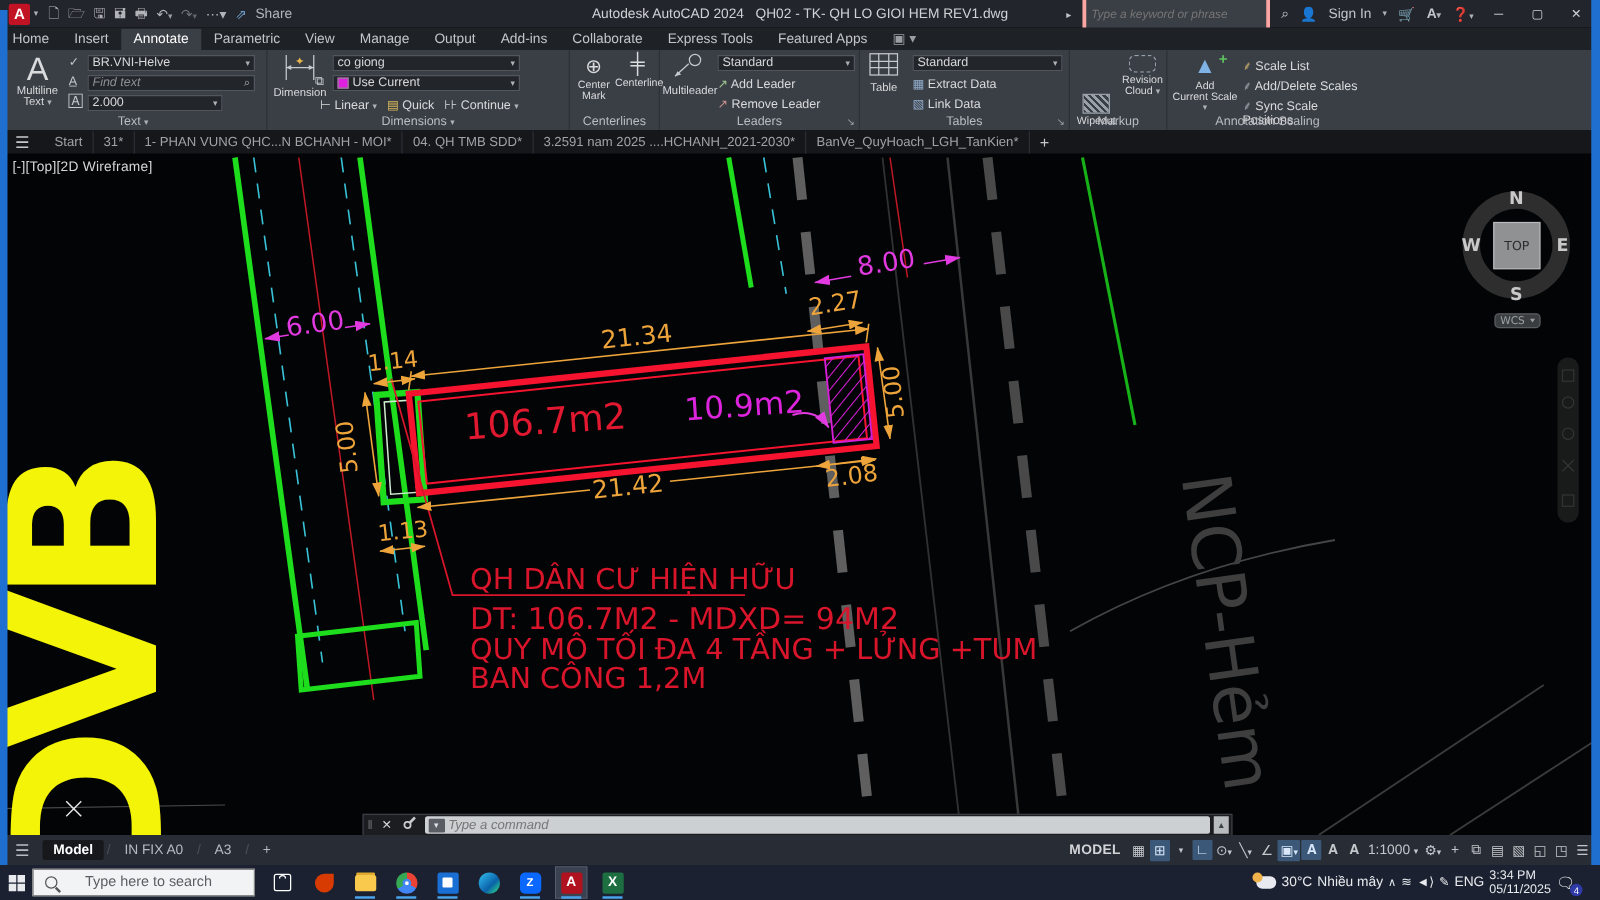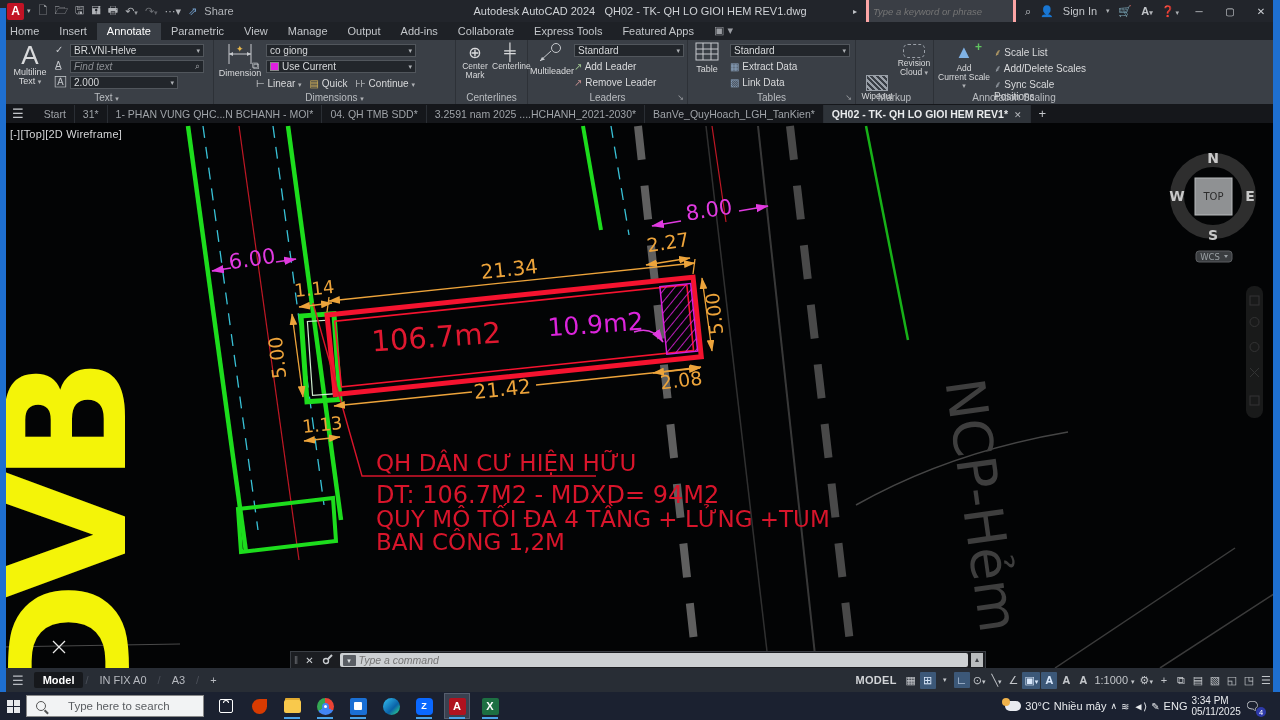--- a/index.html
+++ b/index.html
@@ -264,21 +264,20 @@
 </div>
 
 <div id="filetabs">
   <span style="padding:0 12px;font-size:13px;color:#c3c6ca;">☰</span>
   <span class="ftab">Start</span>
   <span class="ftab">31*</span>
   <span class="ftab">1- PHAN VUNG QHC...N BCHANH - MOI*</span>
   <span class="ftab">04. QH TMB SDD*</span>
   <span class="ftab">3.2591 nam 2025 ....HCHANH_2021-2030*</span>
   <span class="ftab">BanVe_QuyHoach_LGH_TanKien*</span>
-  <span class="ftab active"><span>QH02 - TK- QH LO GIOI HEM REV1*</span><span class="closex">✕</span></span>
   <span style="padding:0 8px;color:#c3c6ca;font-size:13px;">+</span>
 </div>
 
 <div id="canvas">
   <svg width="1280" height="545" viewBox="0 123 1280 545">
     <defs>
       <pattern id="hatchP" patternUnits="userSpaceOnUse" width="7" height="7" patternTransform="rotate(45)">
         <line x1="0" y1="0" x2="0" y2="7" stroke="#d81fd8" stroke-width="1.7"></line>
       </pattern>
       <marker id="mO" orient="auto" markerWidth="10" markerHeight="8" refX="8.5" refY="3">

